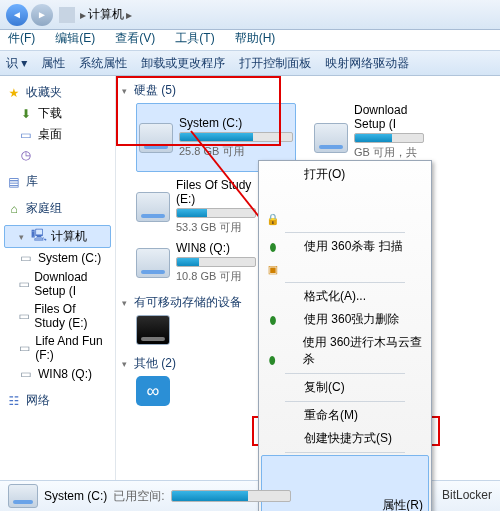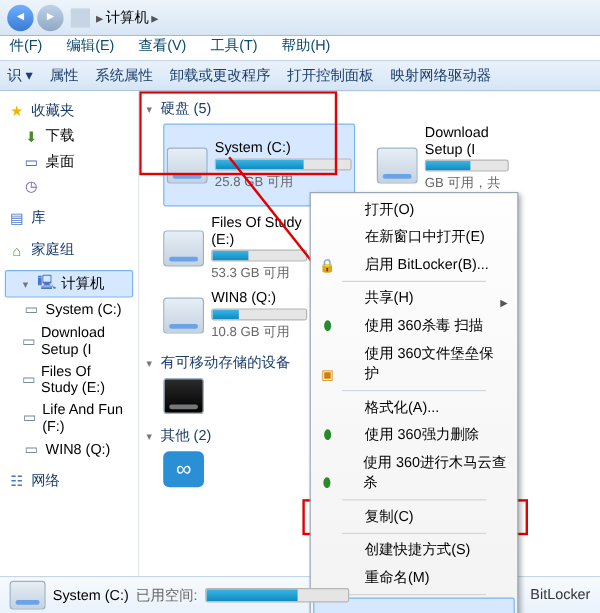--- a/index.html
+++ b/index.html
@@ -236,38 +236,31 @@
   </div>
 </div>
 
 <div class="ctx">
   <div class="ctx-item">
       <span class="cico"></span>
       <span>打开(O)</span>
     </div>
   <div class="ctx-item">
       <span class="cico"></span>
-      <span>在新窗口中打开(E)</span>
     </div>
   <div class="ctx-item">
       <span class="cico">🔒</span>
-      <span>启用 BitLocker(B)...</span>
-    </div>
-  <div class="ctx-sep"></div>
-  <div class="ctx-item arrow">
-      <span class="cico"></span>
-      <span>共享(H)</span>
-    </div>
+    </div>
+  <div class="ctx-sep"></div>
   <div class="ctx-item">
       <span class="cico" style="color:#2a8a2a">⬮</span>
       <span>使用 360杀毒 扫描</span>
     </div>
   <div class="ctx-item">
       <span class="cico" style="color:#d08000">▣</span>
-      <span>使用 360文件堡垒保护</span>
     </div>
   <div class="ctx-sep"></div>
   <div class="ctx-item">
       <span class="cico"></span>
       <span>格式化(A)...</span>
     </div>
   <div class="ctx-item">
       <span class="cico" style="color:#2a8a2a">⬮</span>
       <span>使用 360强力删除</span>
     </div>
@@ -276,25 +269,25 @@
       <span>使用 360进行木马云查杀</span>
     </div>
   <div class="ctx-sep"></div>
   <div class="ctx-item">
       <span class="cico"></span>
       <span>复制(C)</span>
     </div>
   <div class="ctx-sep"></div>
   <div class="ctx-item">
       <span class="cico"></span>
+      <span>重命名(M)</span>
+    </div>
+  <div class="ctx-item">
+      <span class="cico"></span>
       <span>创建快捷方式(S)</span>
-    </div>
-  <div class="ctx-item">
-      <span class="cico"></span>
-      <span>重命名(M)</span>
     </div>
   <div class="ctx-sep"></div>
   <div class="ctx-item sel">
       <span class="cico"></span>
       <span>属性(R)</span>
     </div>
 </div>
 
 <div class="status">
   <div class="drv-ico"></div>

